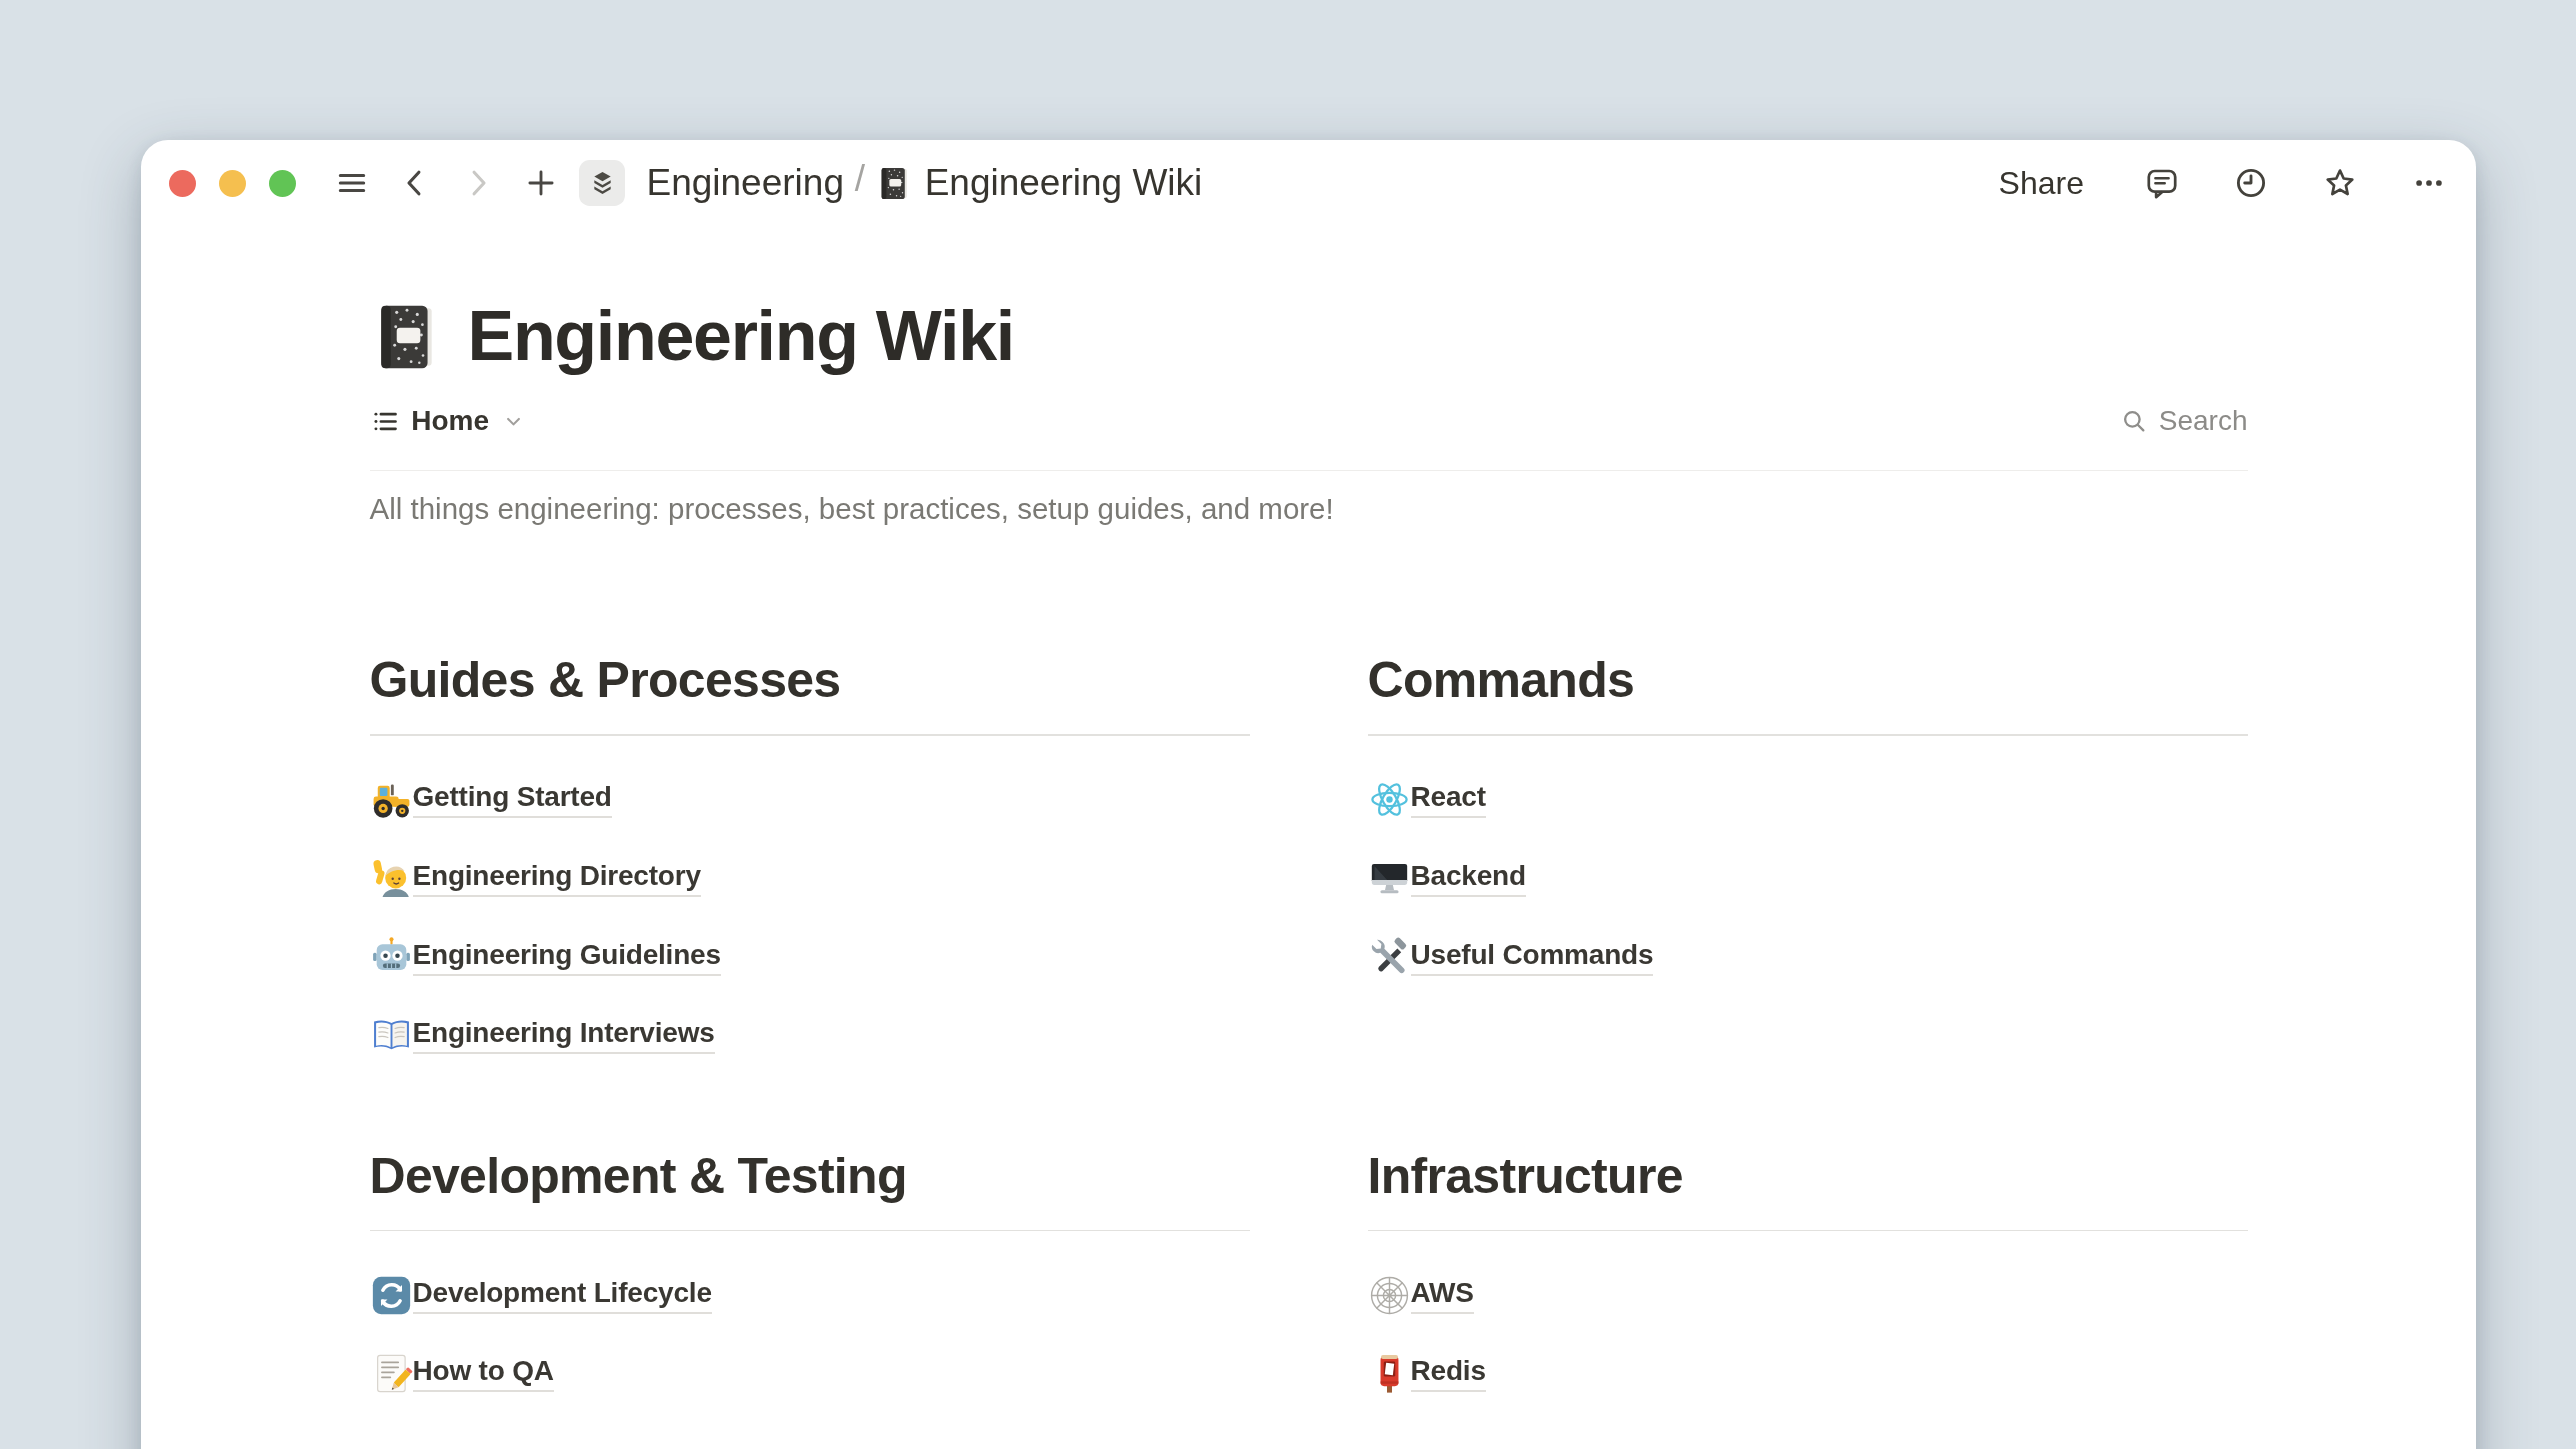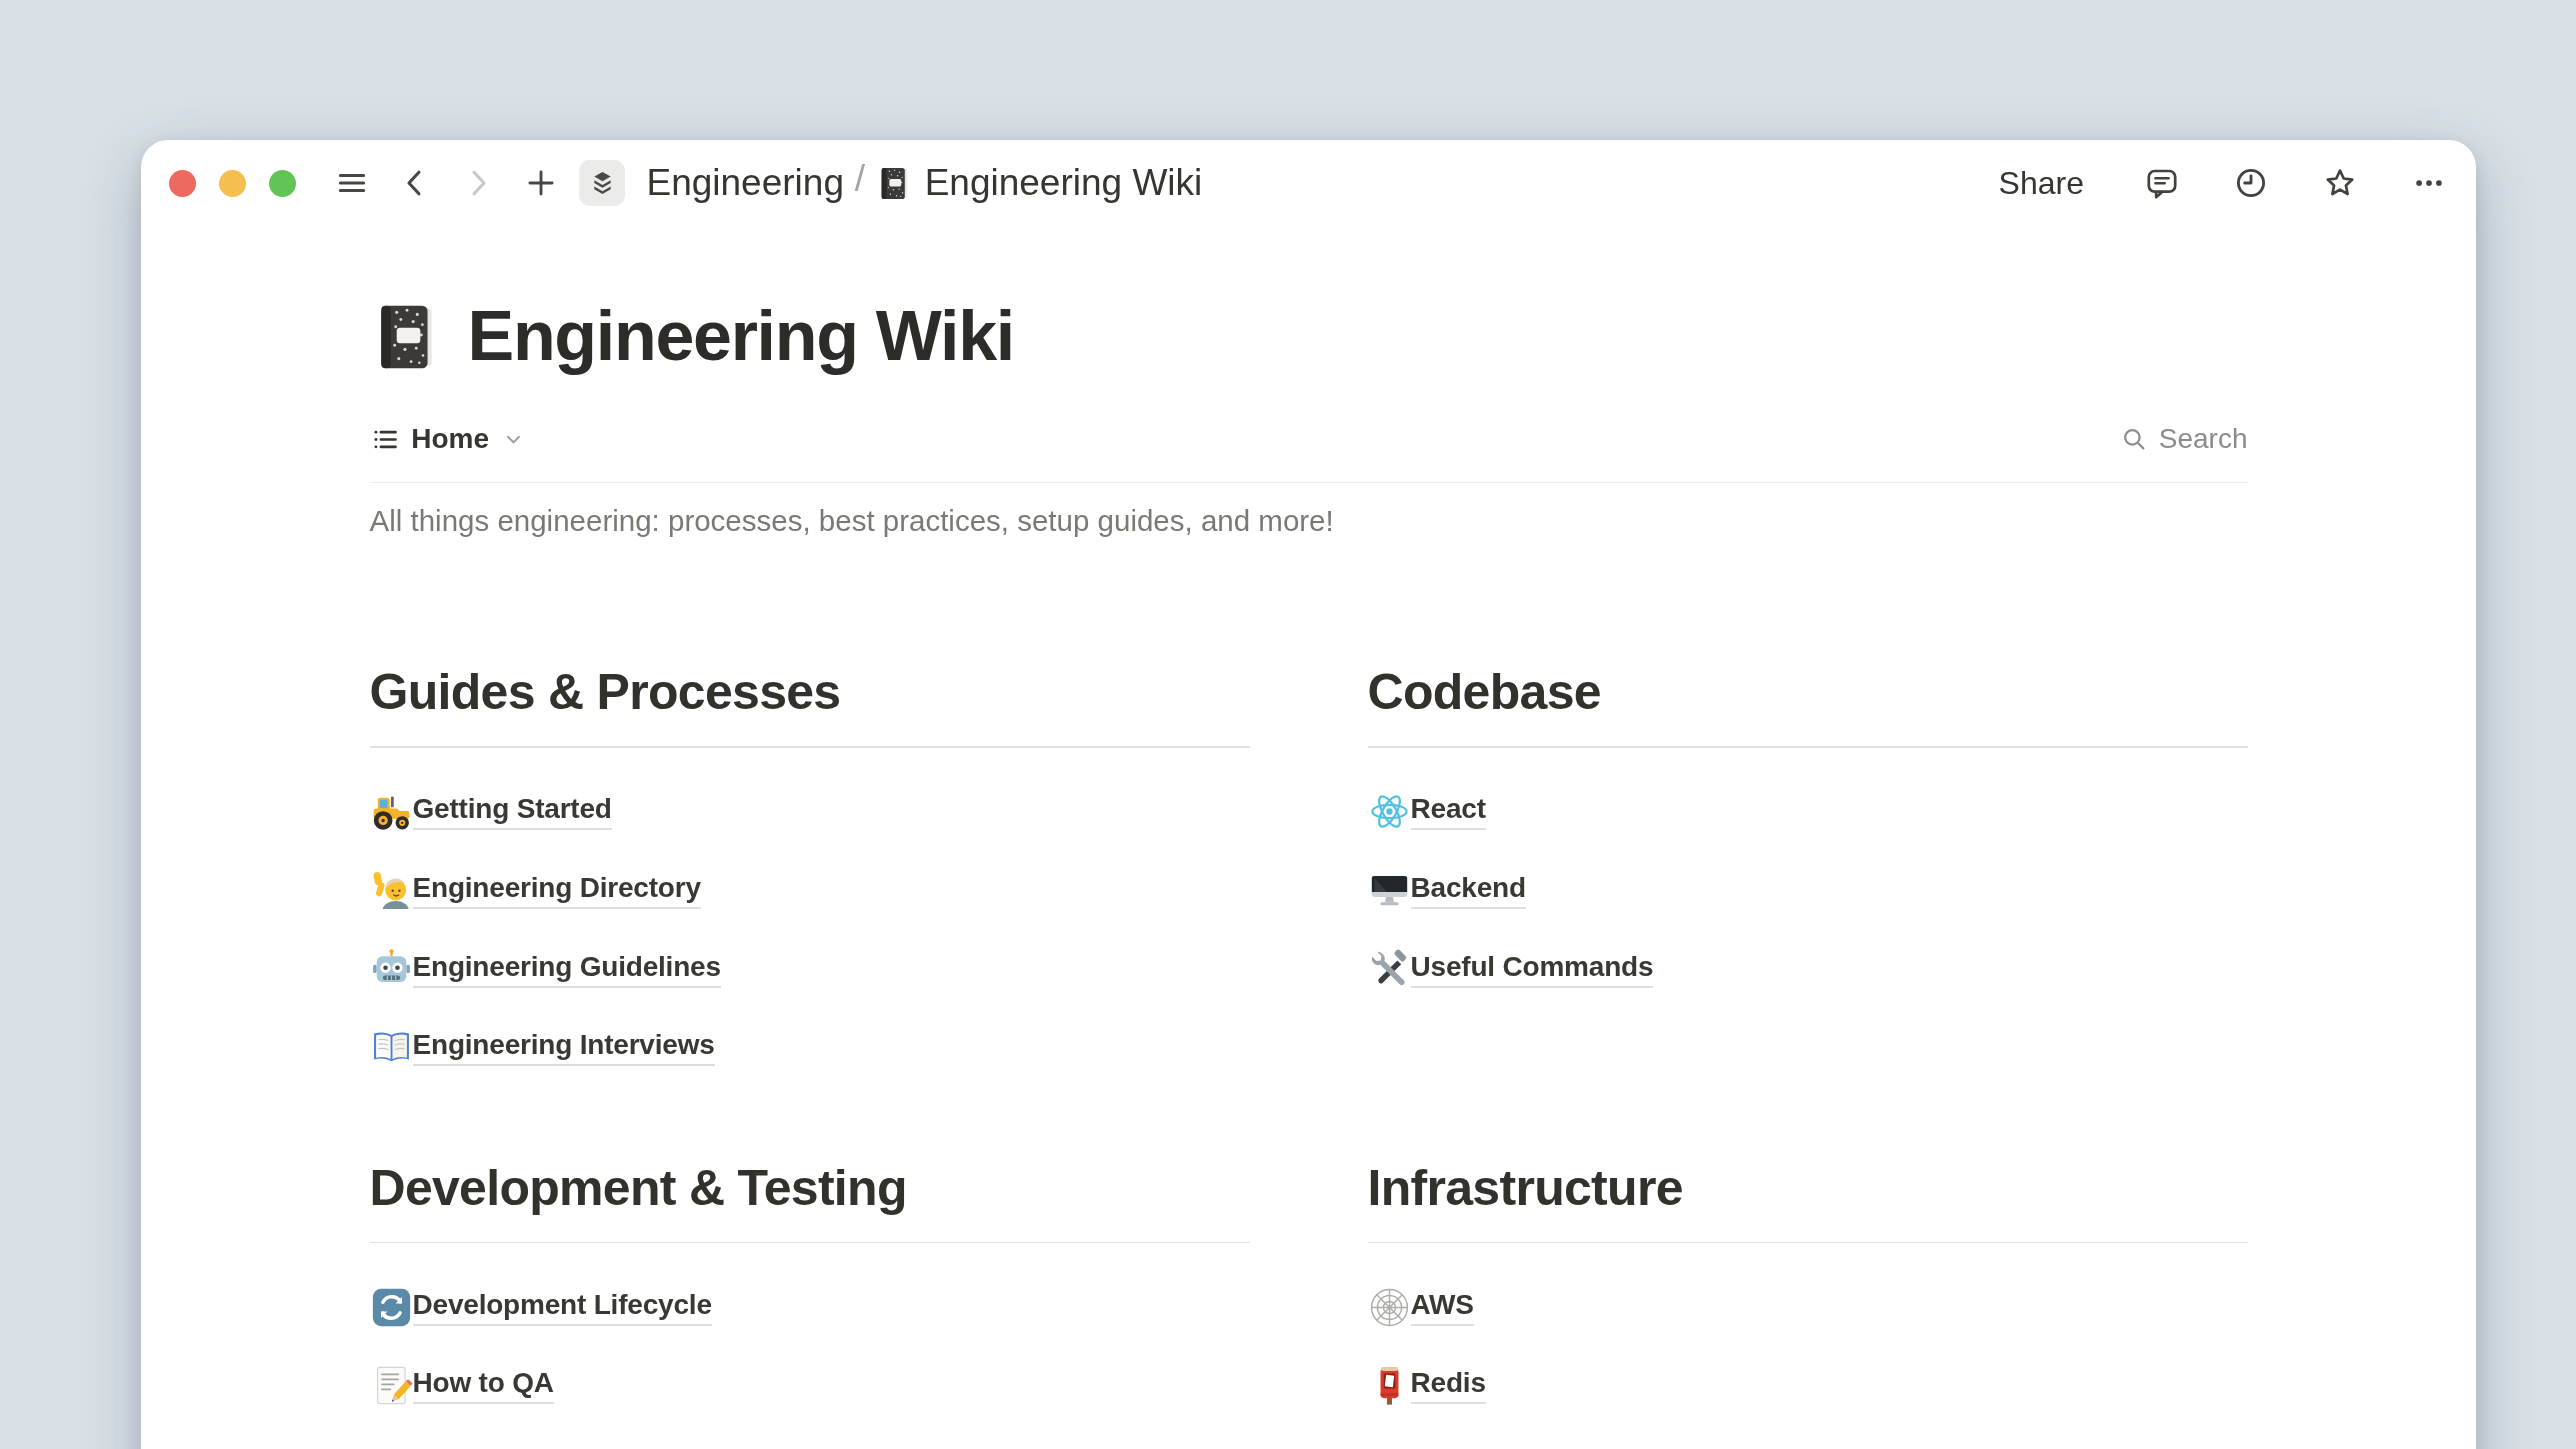--- a/index.html
+++ b/index.html
@@ -32,21 +32,21 @@
   .tb-spacer{flex:1;}
   .right-cluster{display:flex;align-items:center;gap:50px;}
   .share{font-size:32px;color:#37352f;padding:5.4px 8px;border-radius:6.7px;}
 
   
   .content{width:1878px;margin:0 auto;}
   .title-row{margin-top:70px;display:flex;align-items:center;gap:24px;}
   .title-row svg{width:74px;height:74px;flex:0 0 auto;}
   h1{margin:0;font-size:70px;line-height:81px;font-weight:700;color:#2e2c28;
      letter-spacing:-1.3px;}
-  .subheader{margin-top:40px;display:flex;align-items:flex-end;justify-content:space-between;height:38px;}
+  .subheader{margin-top:28px;display:flex;align-items:flex-start;justify-content:space-between;height:38px;}
   .view-tab{display:flex;align-items:center;gap:10.7px;}
   .view-tab .list-ic{width:31px;height:31px;}
   .view-tab .label{font-size:28px;font-weight:700;color:#37352f;}
   .view-tab .chev{width:23px;height:23px;margin-left:2.7px;}
   .searchbox{display:flex;align-items:center;gap:10.7px;}
   .searchbox svg{width:28px;height:28px;}
   .searchbox .label{font-size:28px;color:#8c8b88;}
   .home-divider{margin-top:27px;height:1.3px;background:#eeedeb;}
   .description{margin-top:18px;font-size:29.5px;line-height:39px;color:#7a7974;}
 
@@ -377,21 +377,21 @@
         </div>
         <div class="item">
           <svg class="emoji" viewBox="0 0 64 64" width="43" height="43">
               <use href="#em-openbook"></use>
             </svg>
           <span class="label">Engineering Interviews</span>
         </div>
       </div>
 
       <div class="section">
-        <h2>Codebase</h2>
+        <h2>Commands</h2>
         <div class="sec-divider"></div>
         <div class="item">
           <svg class="emoji" viewBox="0 0 64 64" width="43" height="43">
               <use href="#em-react"></use>
             </svg>
           <span class="label">React</span>
         </div>
         <div class="item">
           <svg class="emoji" viewBox="0 0 64 64" width="43" height="43">
               <use href="#em-desktop"></use>

